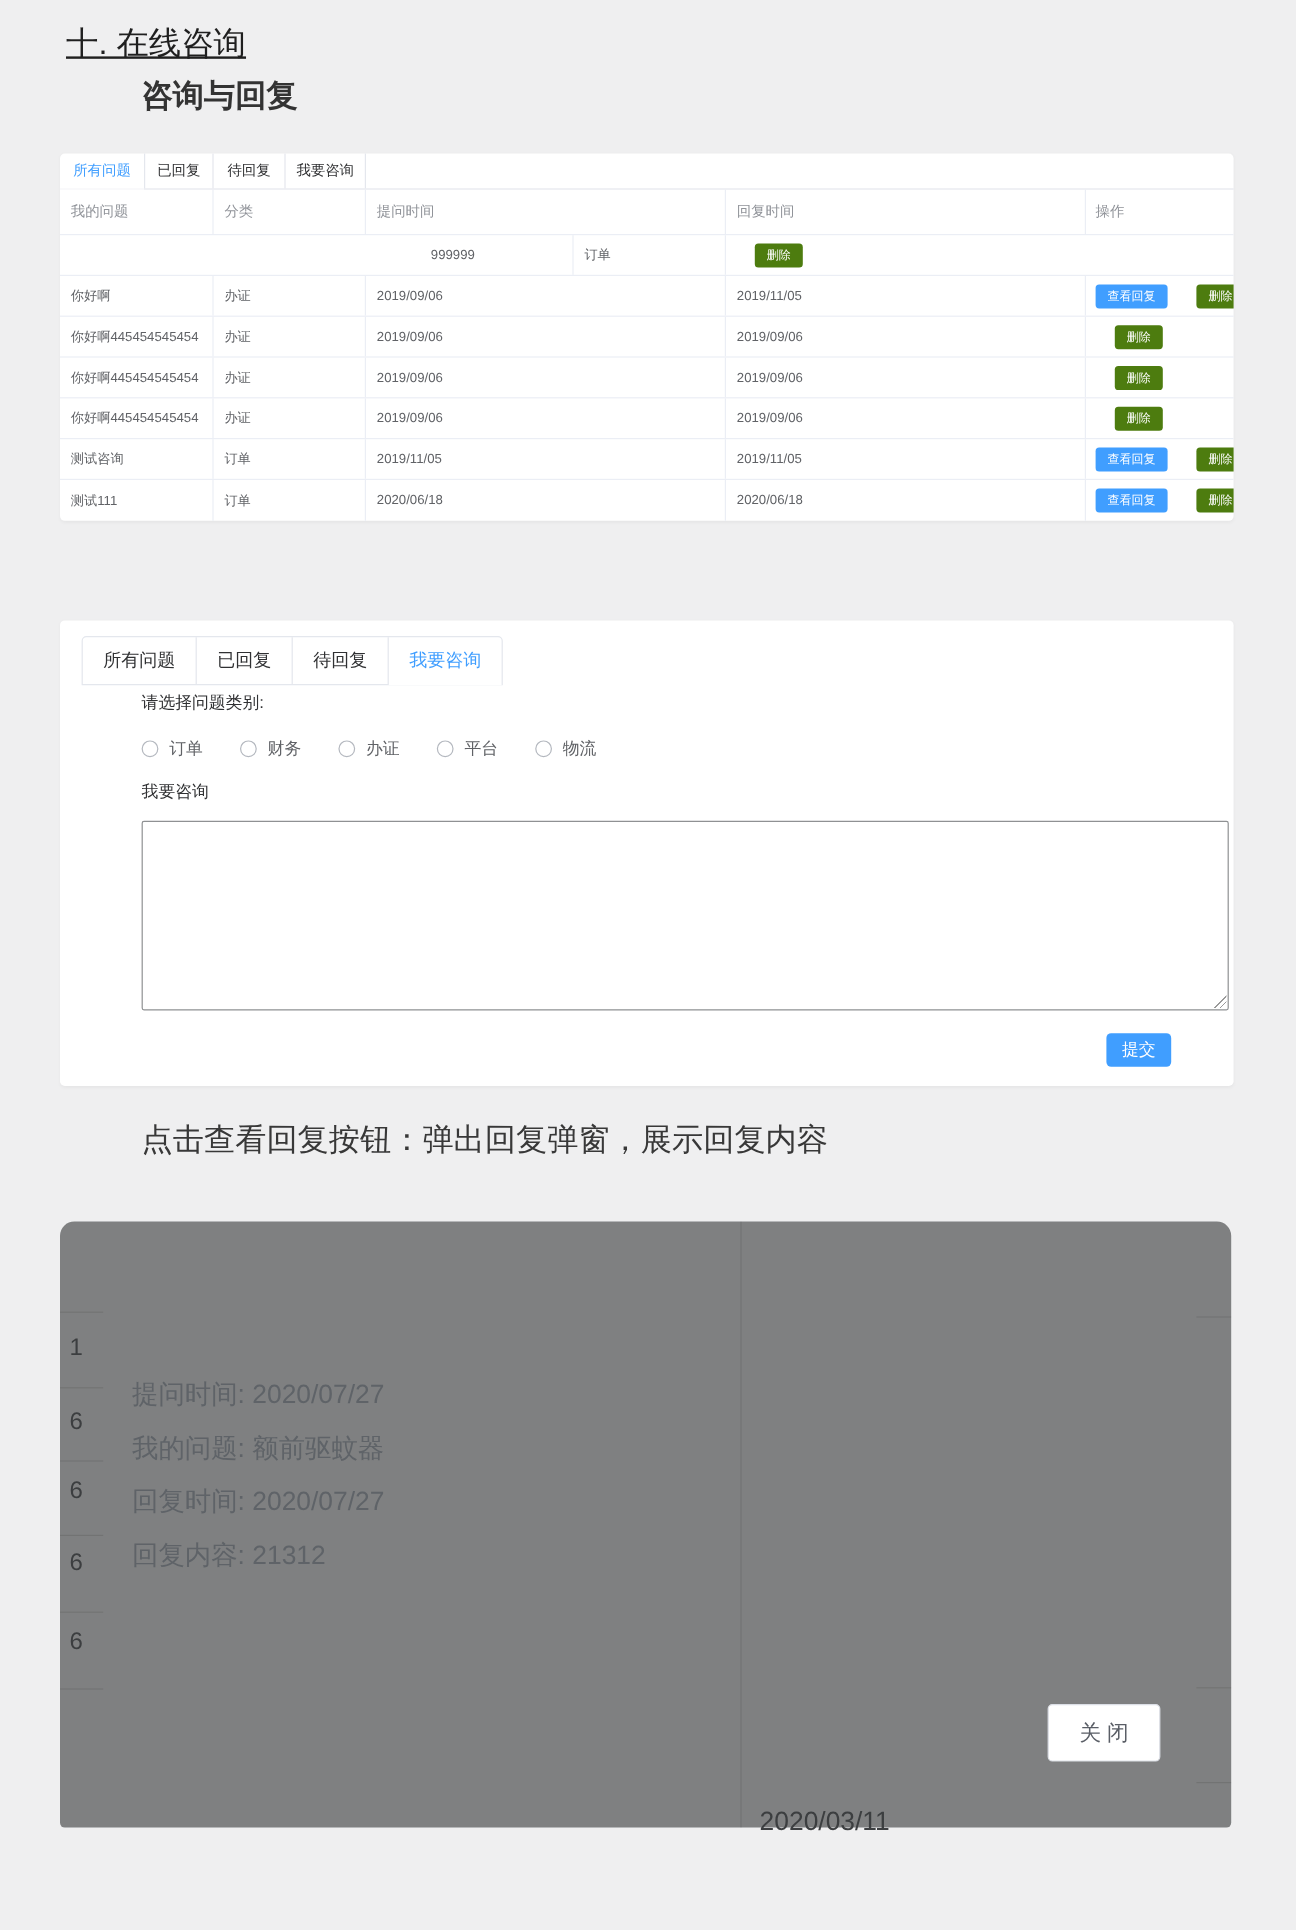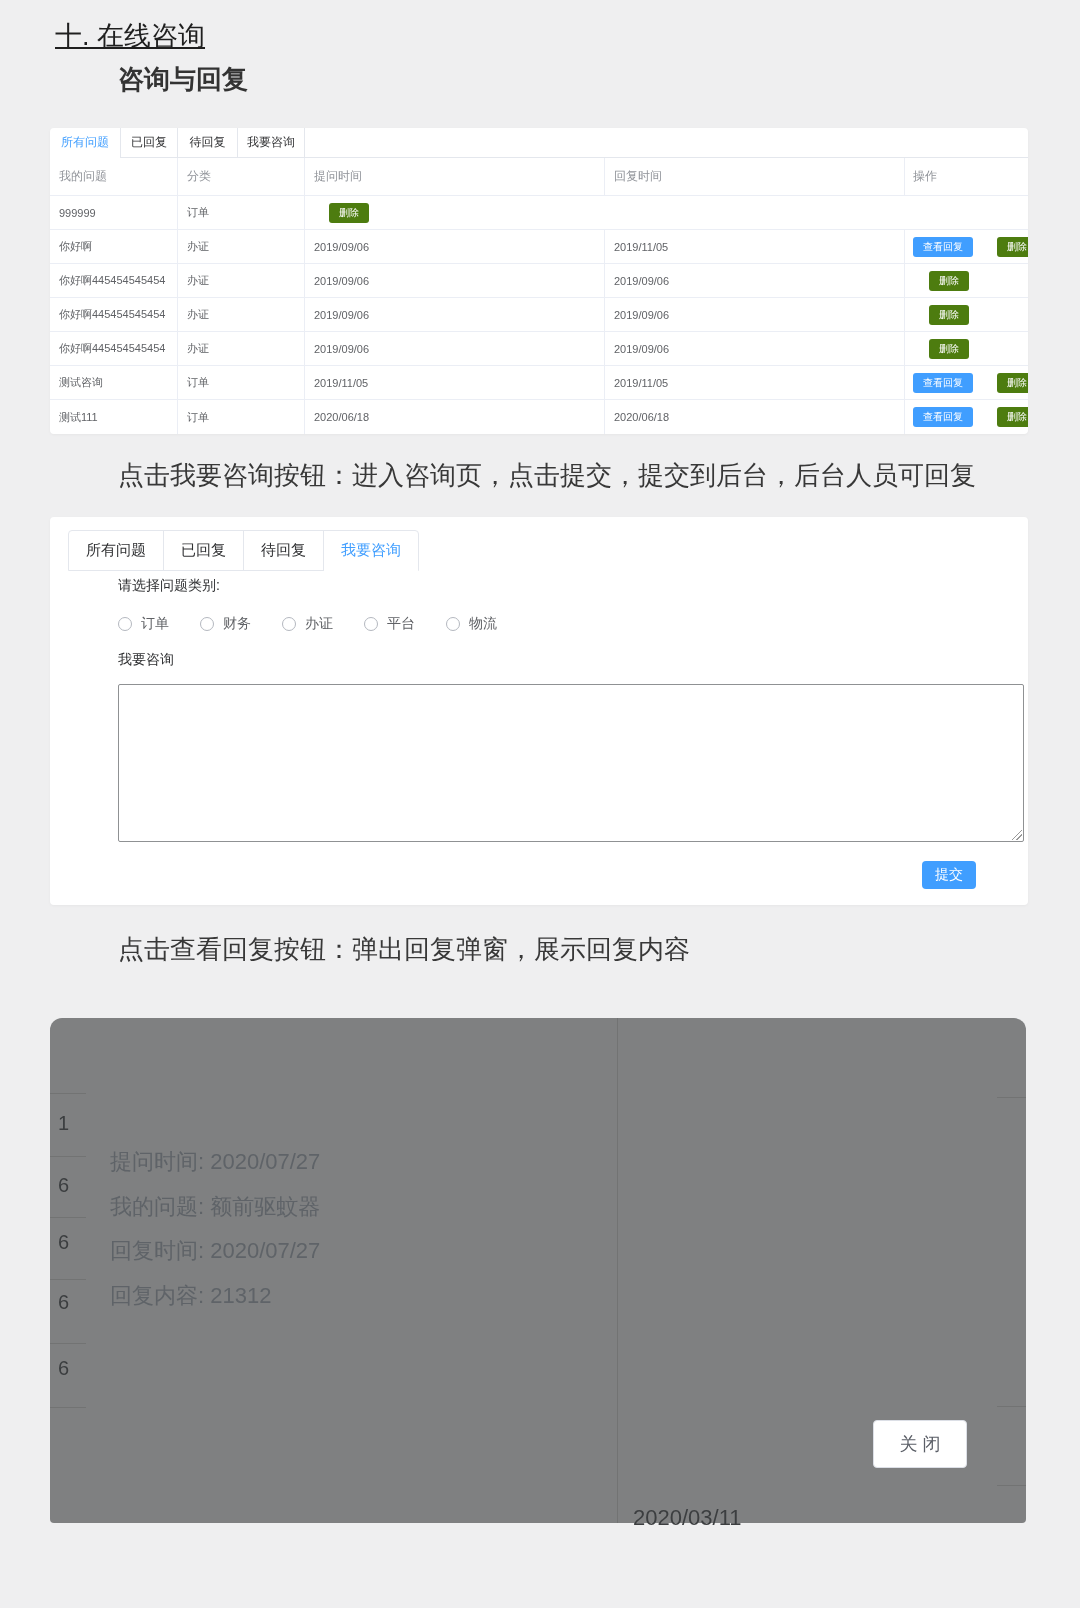--- a/index.html
+++ b/index.html
@@ -26,21 +26,21 @@
   
   .tabs1 { display:flex; height:30px; border-bottom:1px solid #e4e7ed; }
   .tab1 { position:relative; display:flex; align-items:center; justify-content:center;
           font-size:12px; color:#303133; border-right:1px solid #e4e7ed; cursor:pointer; }
   .tab1.active { color:#409eff; }
   .tab1.active::after { content:''; position:absolute; left:0; right:0; bottom:-1px; height:1px; background:#fff; }
   .t1a{width:71px}.t1b{width:57px}.t1c{width:60px}.t1d{width:67px}
 
   
   .tbl-head { display:flex; height:38px; border-bottom:1px solid #ebeef5; }
-  .tbl-row  { display:flex; height:34px; border-bottom:1px solid #ebeef5; }
+  .tbl-row  { display:flex; height:34px; border-bottom:1px solid #ebeef5;justify-content:center; }
   .tbl-row:last-child { border-bottom:none; }
   .cell { display:flex; align-items:center; padding-left:9px; border-right:1px solid #ebeef5;
           font-size:11px; color:#606266; overflow:hidden; white-space:nowrap; }
   .tbl-head .cell { font-size:12px; color:#909399; }
   .c1{width:128px}.c2{width:127px}.c3{width:300px}.c4{width:300px}
   .c5{width:123px; border-right:none; padding-left:8px;}
   .btn-mini { display:inline-flex; align-items:center; justify-content:center; height:20px;
               padding:0 10px; border:none; border-radius:3px; color:#fff; font-size:10px; cursor:pointer;
               font-family:inherit; }
   .btn-del  { background:#4d7c0f;margin-left:16px; }
@@ -195,21 +195,20 @@
       <div class="cell c2">订单</div>
       <div class="cell c3">2020/06/18</div>
       <div class="cell c4">2020/06/18</div>
       <div class="cell c5">
         <button class="btn-mini btn-view">查看回复</button>
         <button class="btn-mini btn-del">删除</button>
       </div>
     </div>
   </div>
 
-  <div class="caption caption1">点击我要咨询按钮：进入咨询页，点击提交，提交到后台，后台人员可回复</div>
 
   <div class="card card2">
     <div class="tabs2">
       <div class="tab2">所有问题</div>
       <div class="tab2">已回复</div>
       <div class="tab2">待回复</div>
       <div class="tab2 active">我要咨询</div>
     </div>
 
     <div class="cat-label">请选择问题类别:</div>

